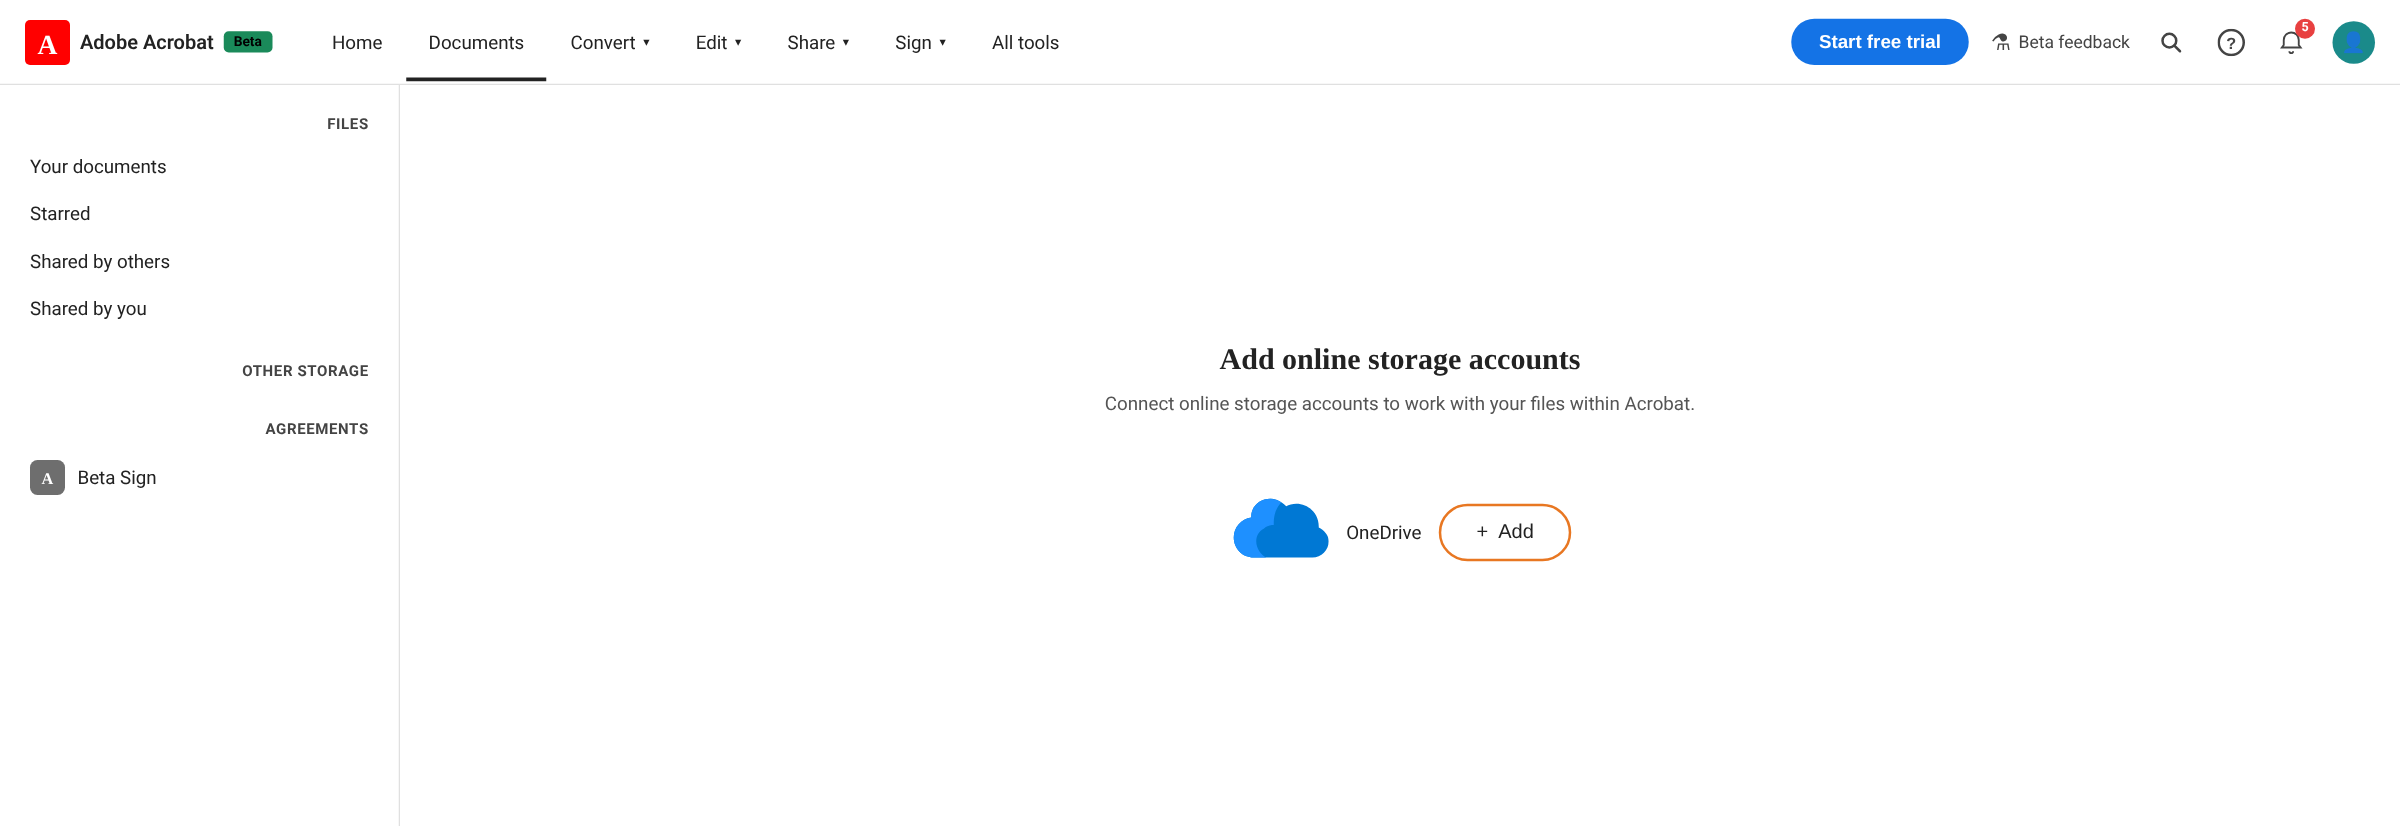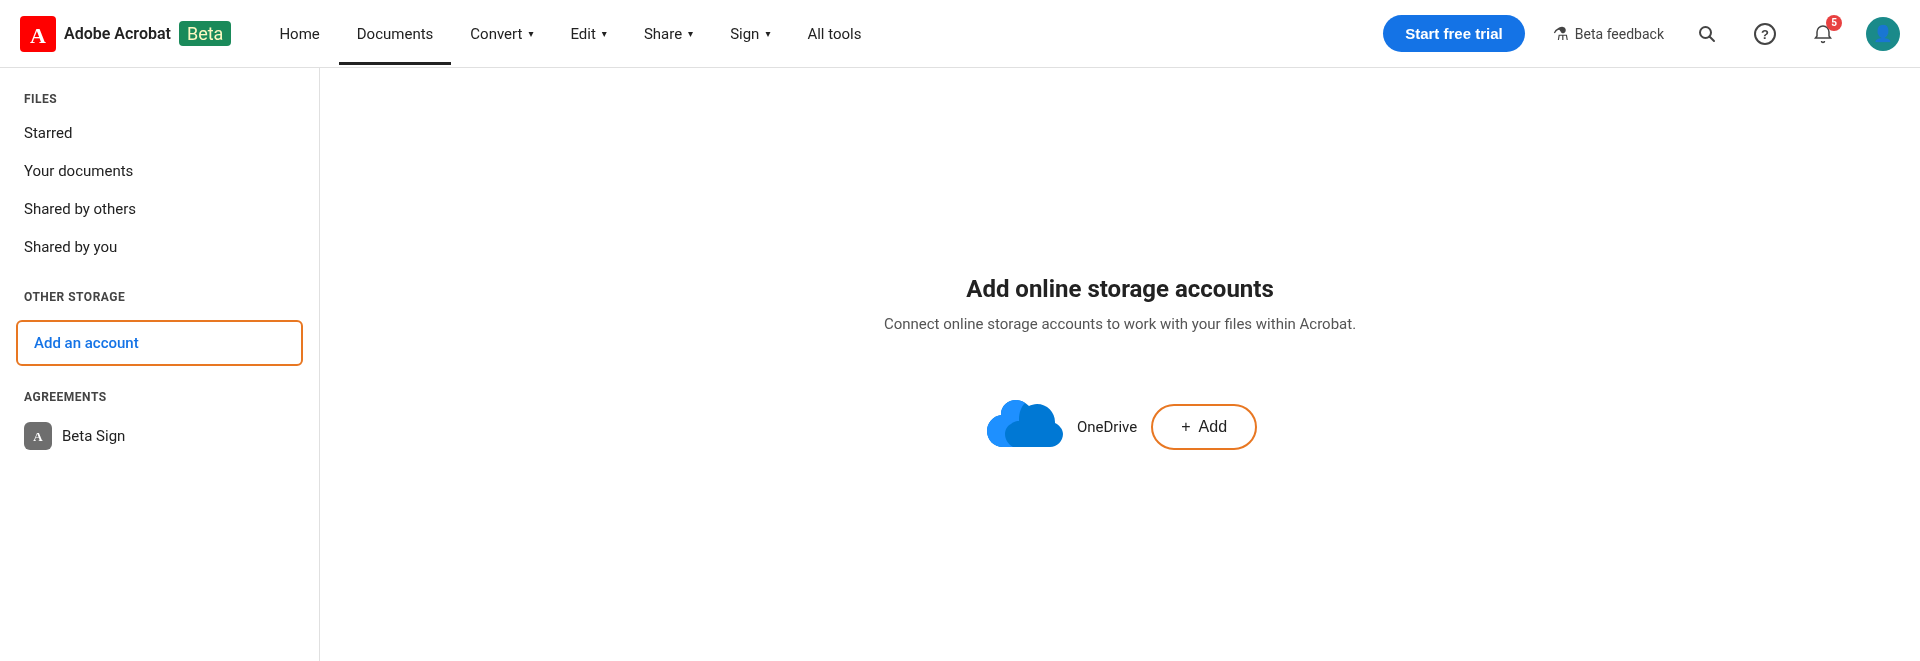--- a/index.html
+++ b/index.html
@@ -19,23 +19,23 @@
       align-items: center;
       gap: 8px;
       margin-right: 30px;
     }
     .logo-icon {
       width: 36px;
       height: 36px;
     }
     .beta-badge {
       background: #1a8a5a;
-      color: #fef9c3;
-      font-size: 18px;
-      font-weight: 400;
+      color: #000000;
+      font-size: 11px;
+      font-weight: 700;
       padding: 2px 8px;
       border-radius: 4px;
     }
     .nav {
       display: flex;
       gap: 1px;
       flex: 1;
     }
     .nav-item {
       padding: 22px 18px;
@@ -57,21 +57,21 @@
       height: 3px;
       background: #222;
     }
     .nav-item .chevron {
       font-size: 10px;
       margin-left: 2px;
     }
     .header-right {
       display: flex;
       align-items: center;
-      gap: 28px;
+      gap: 18px;
       margin-left: auto;
     }
     .start-trial-btn {
       background: #1473e6;
       color: #fff;
       border: none;
       border-radius: 20px;
       padding: 10px 22px;
       font-size: 15px;
       font-weight: 600;
@@ -153,20 +153,21 @@
       padding: 10px 24px;
       font-size: 15px;
       color: #222;
       cursor: pointer;
       display: flex;
       align-items: center;
       gap: 10px;
     }
     .sidebar-section {
       margin-bottom: 8px;
+      text-align: right;
     }
     .sidebar-divider {
       height: 16px;
     }
     .add-account-item {
       margin: 8px 16px;
       padding: 12px 16px;
       border: 2px solid #e87722;
       border-radius: 6px;
       color: #1473e6;
@@ -203,20 +204,21 @@
       flex-direction: column;
       align-items: center;
       justify-content: center;
       padding: 40px;
     }
     .content-title {
       font-size: 24px;
       font-weight: 700;
       color: #222;
       margin-bottom: 12px;
+      font-family: Liberation Serif, serif;
     }
     .content-subtitle {
       font-size: 15px;
       color: #555;
       margin-bottom: 66px;
     }
     .storage-card {
       display: flex;
       align-items: center;
       gap: 14px;
@@ -313,31 +315,30 @@
       <span style="color:#fff;font-size:16px;">👤</span>
     </div>
   </div>
 </header>
 
 <div class="main-layout">
 
   <aside class="sidebar">
     <div class="sidebar-section">
       <div class="sidebar-section-title">FILES</div>
+      <div class="sidebar-item">Your documents</div>
       <div class="sidebar-item">Starred</div>
-      <div class="sidebar-item">Your documents</div>
       <div class="sidebar-item">Shared by others</div>
       <div class="sidebar-item">Shared by you</div>
     </div>
 
     <div class="sidebar-divider"></div>
 
     <div class="sidebar-section">
       <div class="sidebar-section-title">OTHER STORAGE</div>
-      <div class="add-account-item">Add an account</div>
     </div>
 
     <div class="sidebar-divider"></div>
 
     <div class="sidebar-section">
       <div class="sidebar-section-title">AGREEMENTS</div>
       <div class="adobe-sign-item">
         <div class="adobe-sign-icon">
           <svg width="18" height="18" viewBox="0 0 18 18" fill="none">
             <text x="9" y="14" text-anchor="middle" fill="white" font-size="13" font-weight="bold" font-family="Georgia,serif">A</text>

